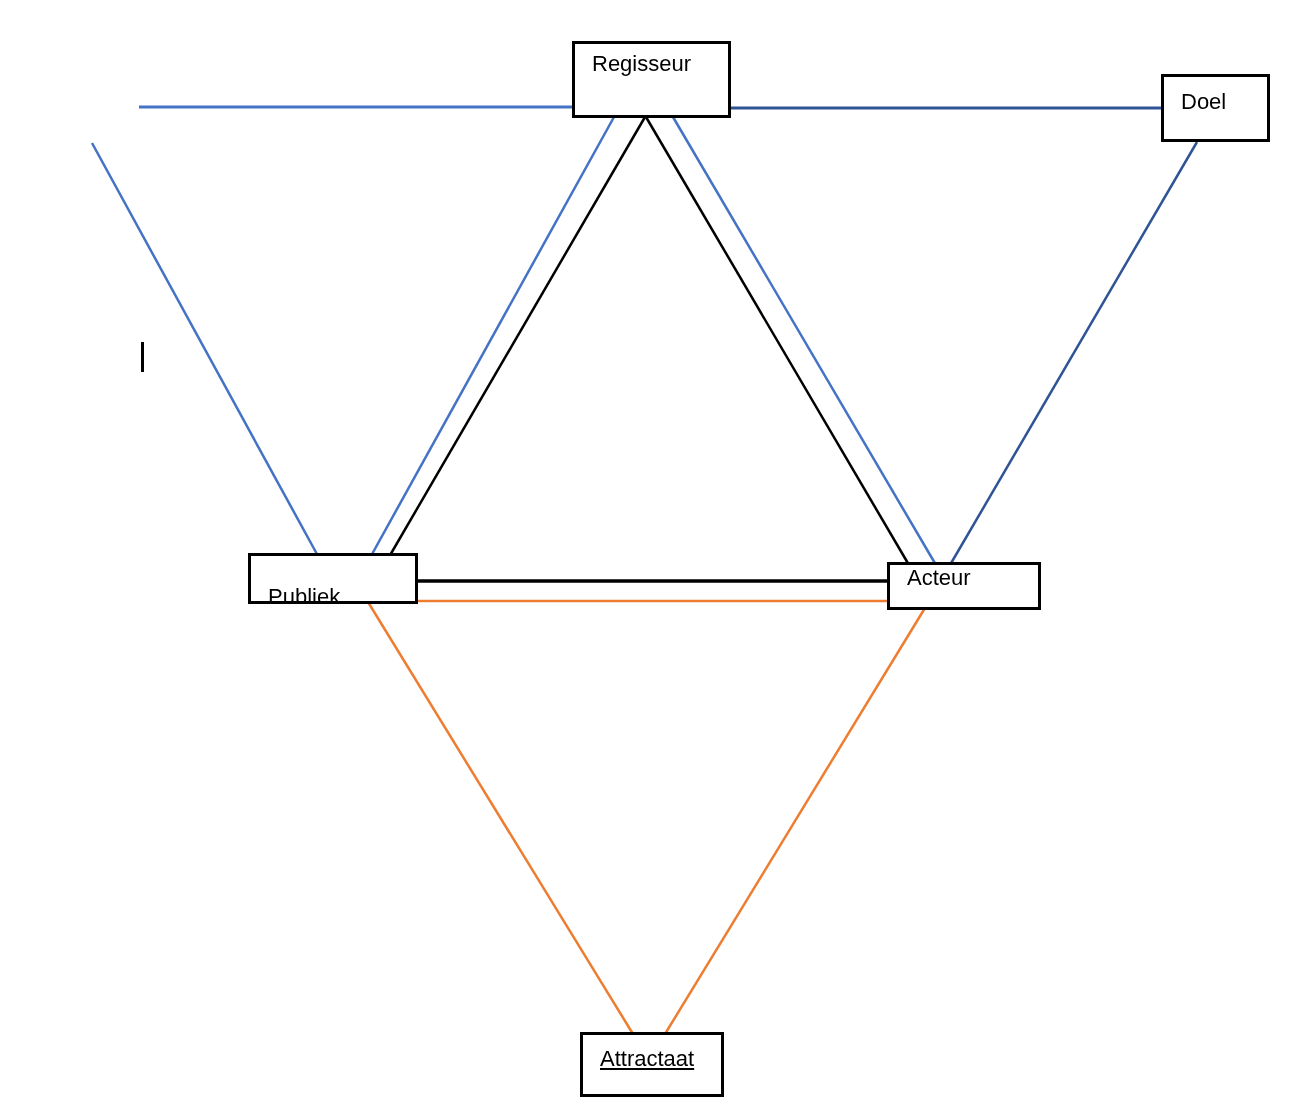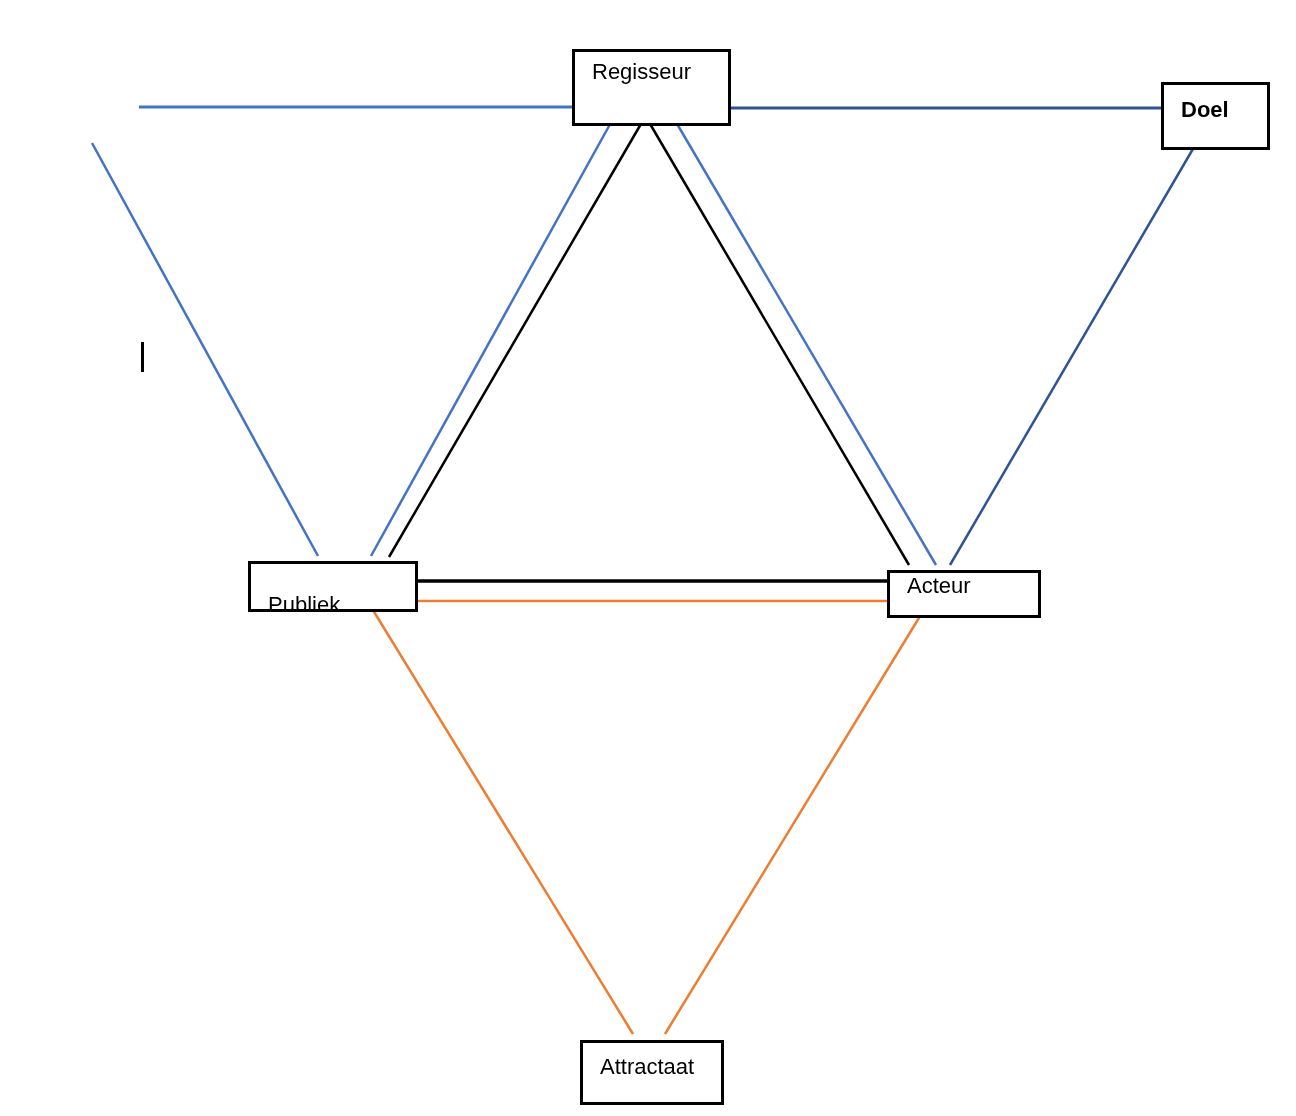--- a/index.html
+++ b/index.html
@@ -18,28 +18,27 @@
   }
   .node {
     position: absolute;
     box-sizing: border-box;
     background: #ffffff;
     border: 3px solid #000000;
     font-size: 22px;
     color: #000000;
     padding-left: 17px;
     line-height: 26px;
-    margin-top: 8px;
   }
   .node-script     { left: 19px;   top: 74px;   width: 120px; height: 69px; padding-top: 9px; }
   .node-regisseur  { left: 572px;  top: 41px;   width: 159px; height: 77px; padding-top: 7px; }
-  .node-doel       { left: 1161px; top: 74px;   width: 109px; height: 68px; padding-top: 12px; font-weight: bold; }
+  .node-doel       { left: 1161px; top: 74px;   width: 109px; height: 68px; padding-top: 12px; }
   .node-publiek    { left: 248px;  top: 553px;  width: 170px; height: 51px; padding-top: 28px; }
   .node-acteur     { left: 887px;  top: 562px;  width: 154px; height: 48px; }
-  .node-attractaat { left: 580px;  top: 1032px; width: 144px; height: 65px; padding-top: 11px; }
+  .node-attractaat { left: 580px;  top: 1032px; width: 144px; height: 65px; padding-top: 11px; text-decoration: underline; }
   .text-cursor {
     position: absolute;
     left: 141px; top: 342px;
     width: 3px; height: 30px;
     background: #000000;
   }
 </style>
 </head>
 <body>
 

